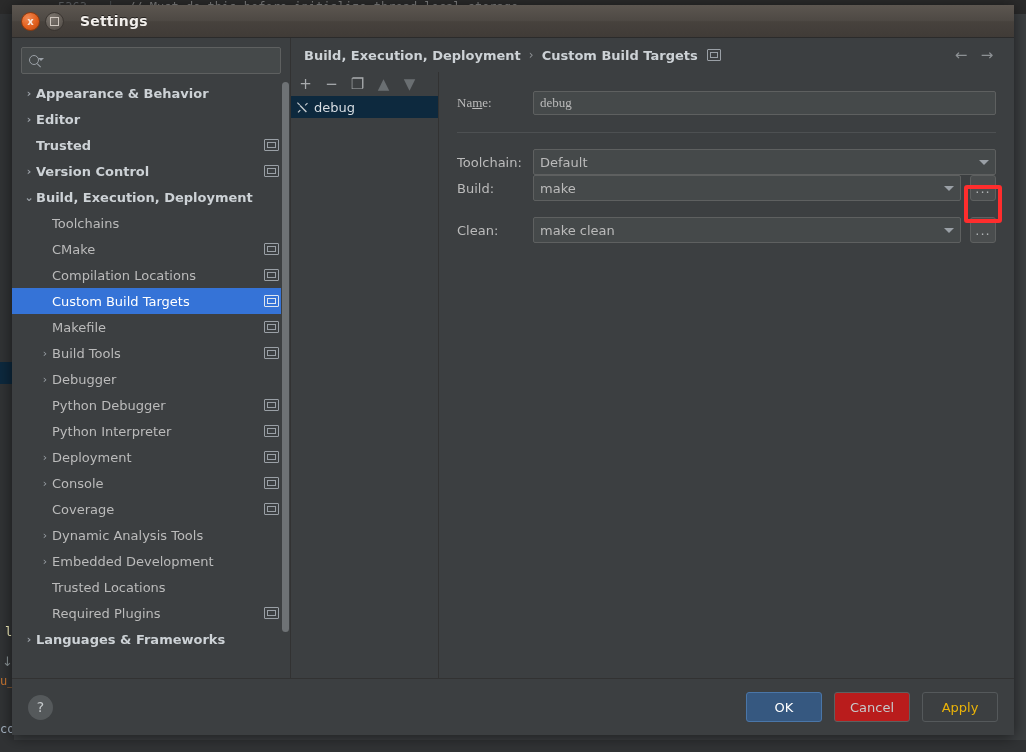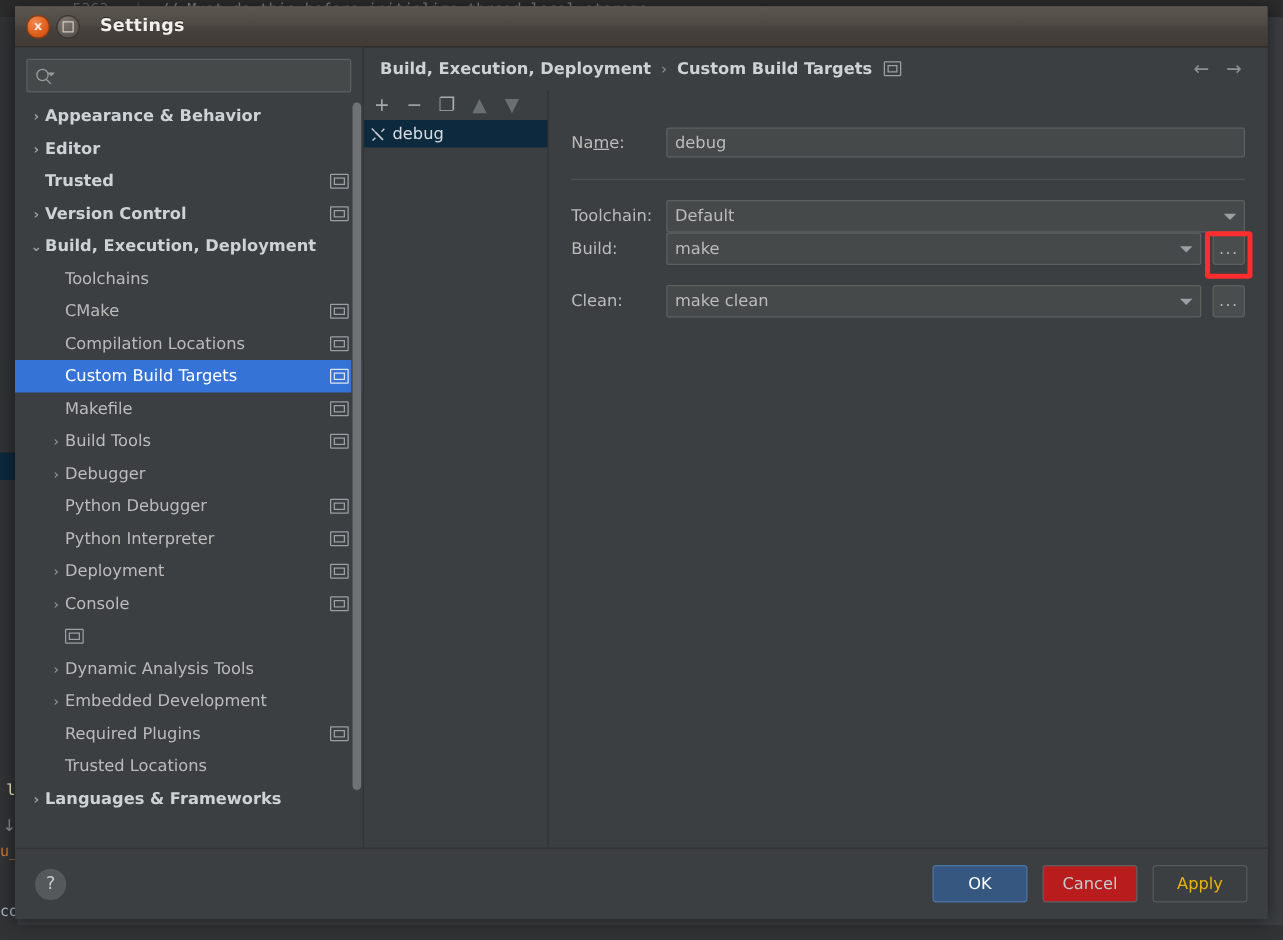--- a/index.html
+++ b/index.html
@@ -527,39 +527,40 @@
               <span class="arrow">›</span>
               <span class="tree-label">Deployment</span>
               <span class="scope-icon"></span>
             </div>
             <div class="tree-row ind1">
               <span class="arrow">›</span>
               <span class="tree-label">Console</span>
               <span class="scope-icon"></span>
             </div>
             <div class="tree-row ind1b">
+              <span class="tree-label">Coverage</span>
               <span class="scope-icon"></span>
             </div>
             <div class="tree-row ind1">
               <span class="arrow">›</span>
               <span class="tree-label">Dynamic Analysis Tools</span>
               <span style="width: 13px; flex: 0 0 auto; margin-right: 11px;"></span>
             </div>
             <div class="tree-row ind1">
               <span class="arrow">›</span>
               <span class="tree-label">Embedded Development</span>
               <span style="width: 13px; flex: 0 0 auto; margin-right: 11px;"></span>
             </div>
             <div class="tree-row ind1b">
+              <span class="tree-label">Trusted Locations</span>
+              <span style="width: 13px; flex: 0 0 auto; margin-right: 11px;"></span>
+            </div>
+            <div class="tree-row ind1b">
               <span class="tree-label">Required Plugins</span>
               <span class="scope-icon"></span>
-            </div>
-            <div class="tree-row ind1b">
-              <span class="tree-label">Trusted Locations</span>
-              <span style="width: 13px; flex: 0 0 auto; margin-right: 11px;"></span>
             </div>
             <div class="tree-row lvl0 ind0">
               <span class="arrow">›</span>
               <span class="tree-label">Languages &amp; Frameworks</span>
               <span style="width: 13px; flex: 0 0 auto; margin-right: 11px;"></span>
             </div>
           </div>
         <div id="sb-track">
           <div id="sb-thumb"></div>
         </div>
@@ -598,21 +599,21 @@
                     <path d="M2.0 13.6 L4.8 10.8 L5.8 11.8 L3.0 14.6 Z" fill="#c8cdd1"></path>
                   </svg>
                 </span>
                 <span>debug</span>
               </div>
             </div>
         </div>
 
         <div id="form-pane">
 
-          <div class="form-row" style="margin-top:30px;">
+          <div class="form-row" style="margin-top:19px;font-family:Liberation Serif, serif;">
             <span class="form-label"><span>Na</span><span class="mn">m</span><span>e:</span></span>
             <span class="text-field">debug</span>
           </div>
 
           <div class="divider" style="margin-top:17px;"></div>
 
           <div class="form-row" style="margin-top:16px;">
             <span class="form-label">Toolchain:</span>
             <span class="combo">
               <span class="val">Default</span>

